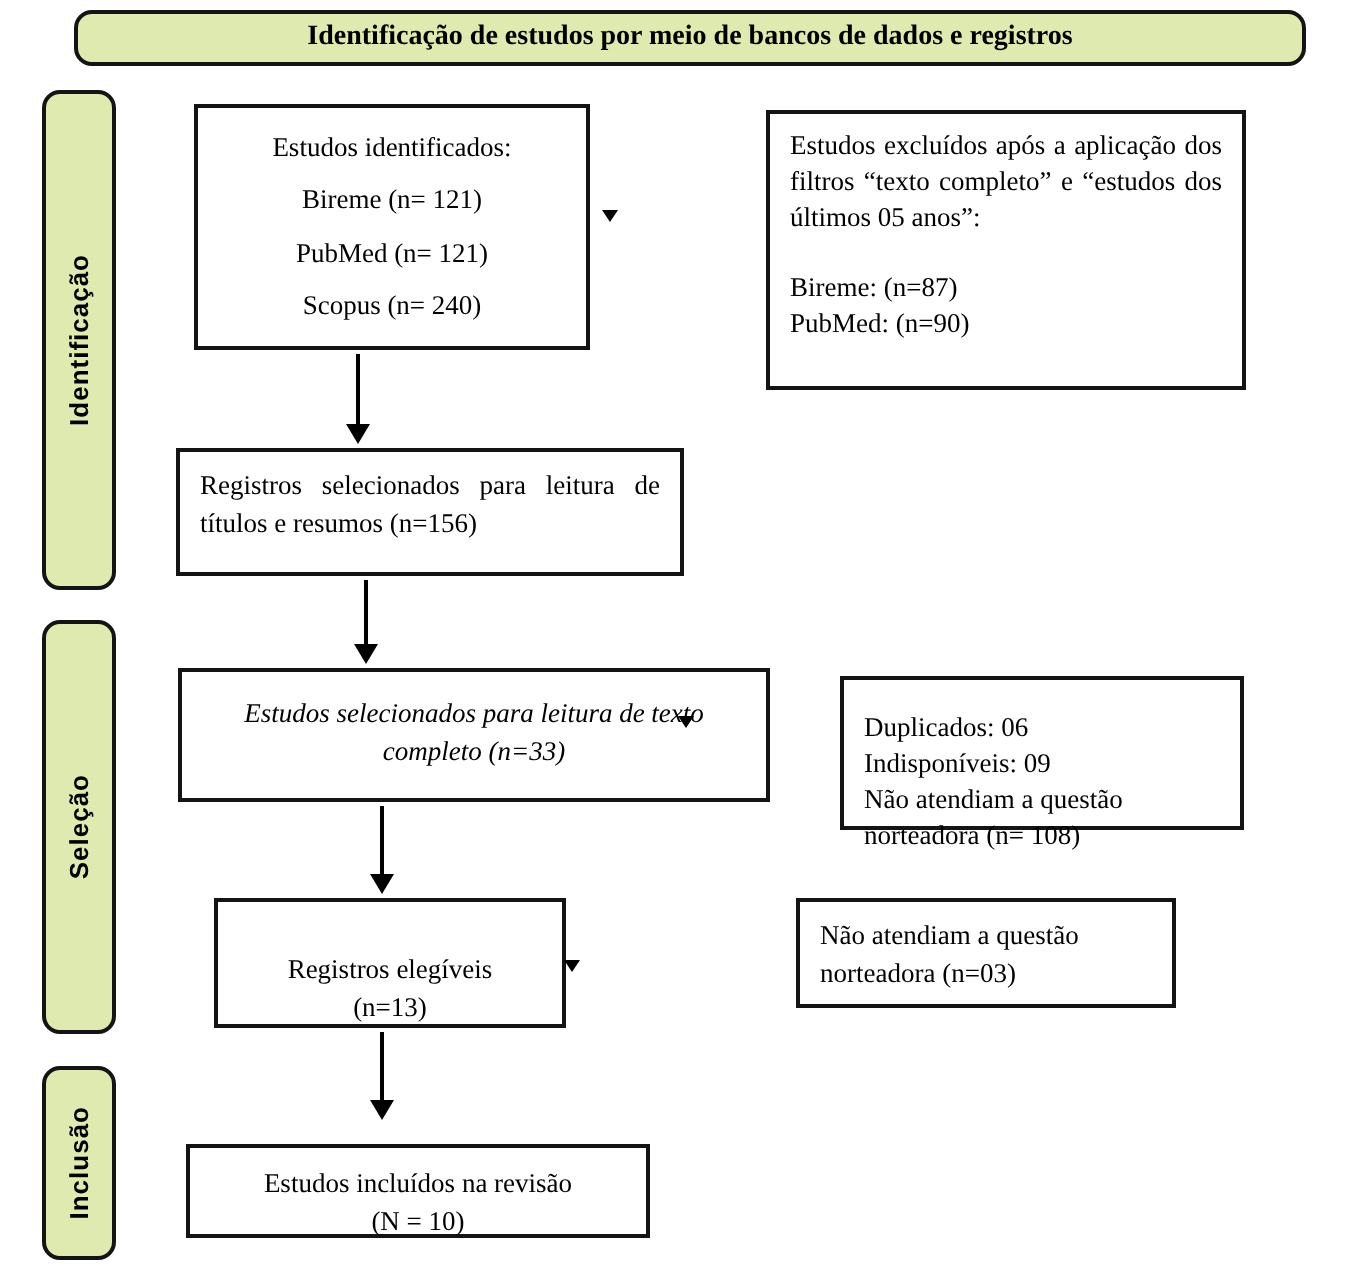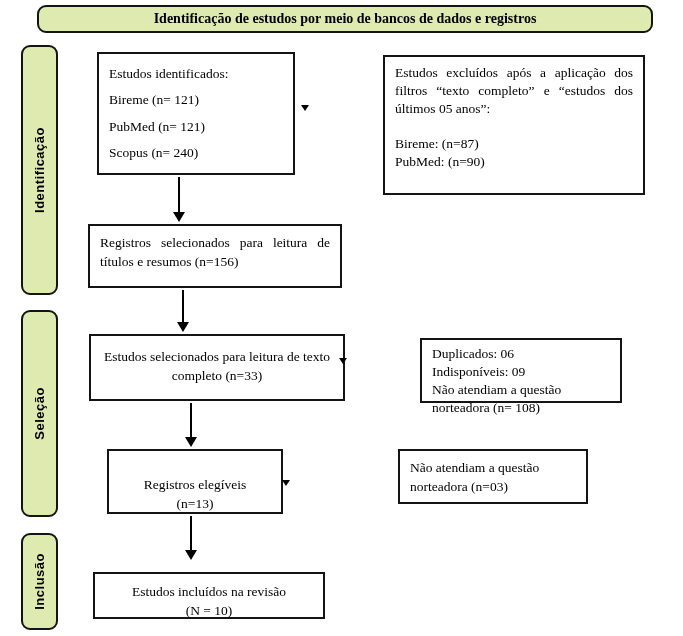--- a/index.html
+++ b/index.html
@@ -27,21 +27,21 @@
     letter-spacing:0.5px; white-space:nowrap;
   }
   
   .fbox {
     position:absolute; background:#ffffff; border:2px solid #141414;
     box-sizing:border-box; font-size:13.5px; line-height:18px;
     padding:7px 10px;
   }
   .fbox.justify { text-align:justify; }
   .fbox.center  { text-align:center; }
-  .spread { display:flex; flex-direction:column; justify-content:space-evenly; padding-top:2px; padding-bottom:2px; }
+  .spread { display:flex; flex-direction:column; justify-content:space-evenly; padding-top:2px; padding-bottom:2px;text-align:center; }
   .gapline { height:17px; }
   
   .arrow { position:absolute; width:12px; display:flex; flex-direction:column; align-items:center; }
   .arrow .shaft { width:2px; background:#000; flex:1; }
   .arrow .head  { width:0; height:0; border-left:6px solid transparent; border-right:6px solid transparent; border-top:10px solid #000; }
   
   .stray { position:absolute; width:0; height:0; border-left:4px solid transparent; border-right:4px solid transparent; border-top:6px solid #000; }
 </style>
 </head>
 <body>
@@ -60,36 +60,36 @@
     <span class="vlabel">Inclusão</span>
   </div>
 
   <div class="fbox spread" style="left:97px; top:52px; width:198px; height:123px;">
     <div>Estudos identificados:</div>
     <div>Bireme (n= 121)</div>
     <div>PubMed (n= 121)</div>
     <div>Scopus (n= 240)</div>
   </div>
 
-  <div class="fbox justify" style="left:383px; top:55px; width:262px; height:140px;">
+  <div class="fbox justify" style="left:383px; top:55px; width:240px; height:140px;">
     <div>Estudos excluídos após a aplicação dos filtros “texto completo” e “estudos dos últimos 05 anos”:</div>
     <div class="gapline"></div>
     <div>Bireme: (n=87)</div>
     <div>PubMed: (n=90)</div>
   </div>
 
   <div class="fbox justify" style="left:88px; top:224px; width:254px; height:64px; line-height:19px;">
     <span>Registros selecionados para leitura de títulos e resumos (n=156)</span>
   </div>
 
-  <div class="fbox center" style="left:89px; top:334px; width:256px; height:67px; line-height:19px; padding-top:11px;">
+  <div class="fbox center" style="left:89px; top:334px; width:296px; height:67px; line-height:19px; padding-top:11px;font-style:italic;">
     <span>Estudos selecionados para leitura de texto completo (n=33)</span>
   </div>
 
-  <div class="fbox" style="left:420px; top:338px; width:202px; height:65px; padding-top:5px;">
+  <div class="fbox" style="left:420px; top:338px; width:202px; height:77px; padding-top:15px;">
     <div>Duplicados: 06</div>
     <div>Indisponíveis: 09</div>
     <div>Não atendiam a questão norteadora (n= 108)</div>
   </div>
 
   <div class="fbox center" style="left:107px; top:449px; width:176px; height:65px; line-height:19px; padding-top:24px;">
     <div>Registros elegíveis</div>
     <div>(n=13)</div>
   </div>
 

